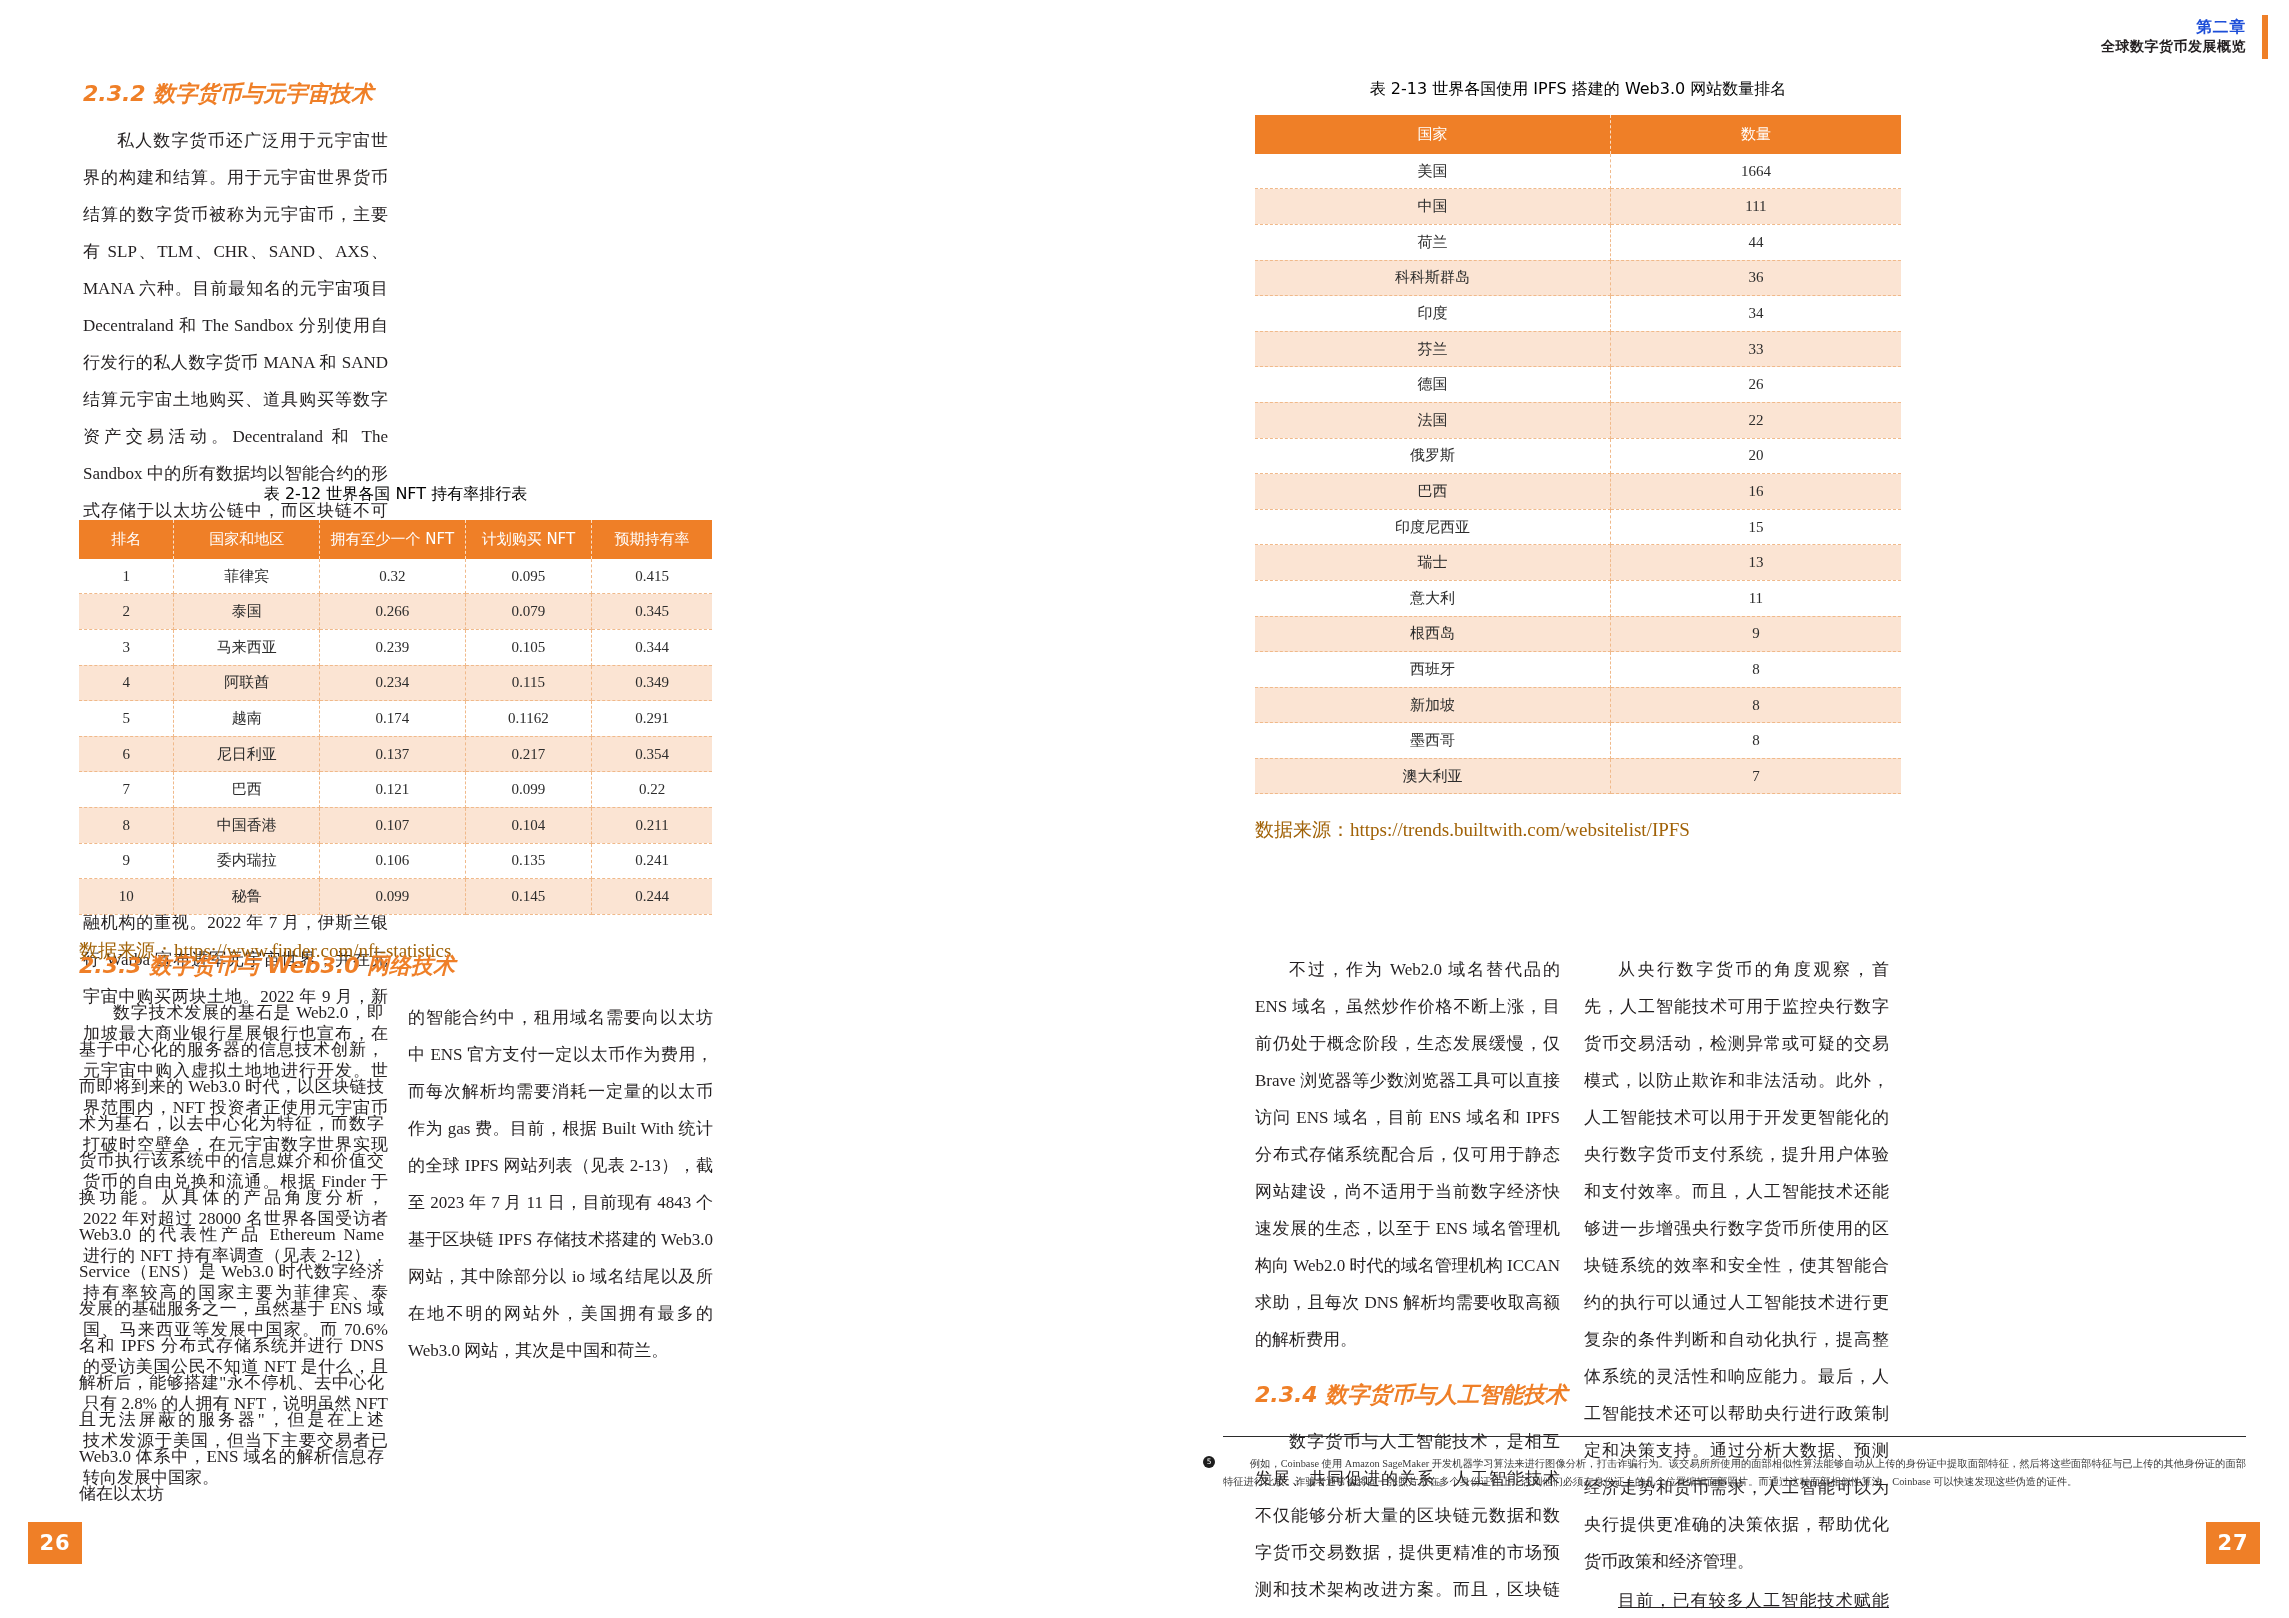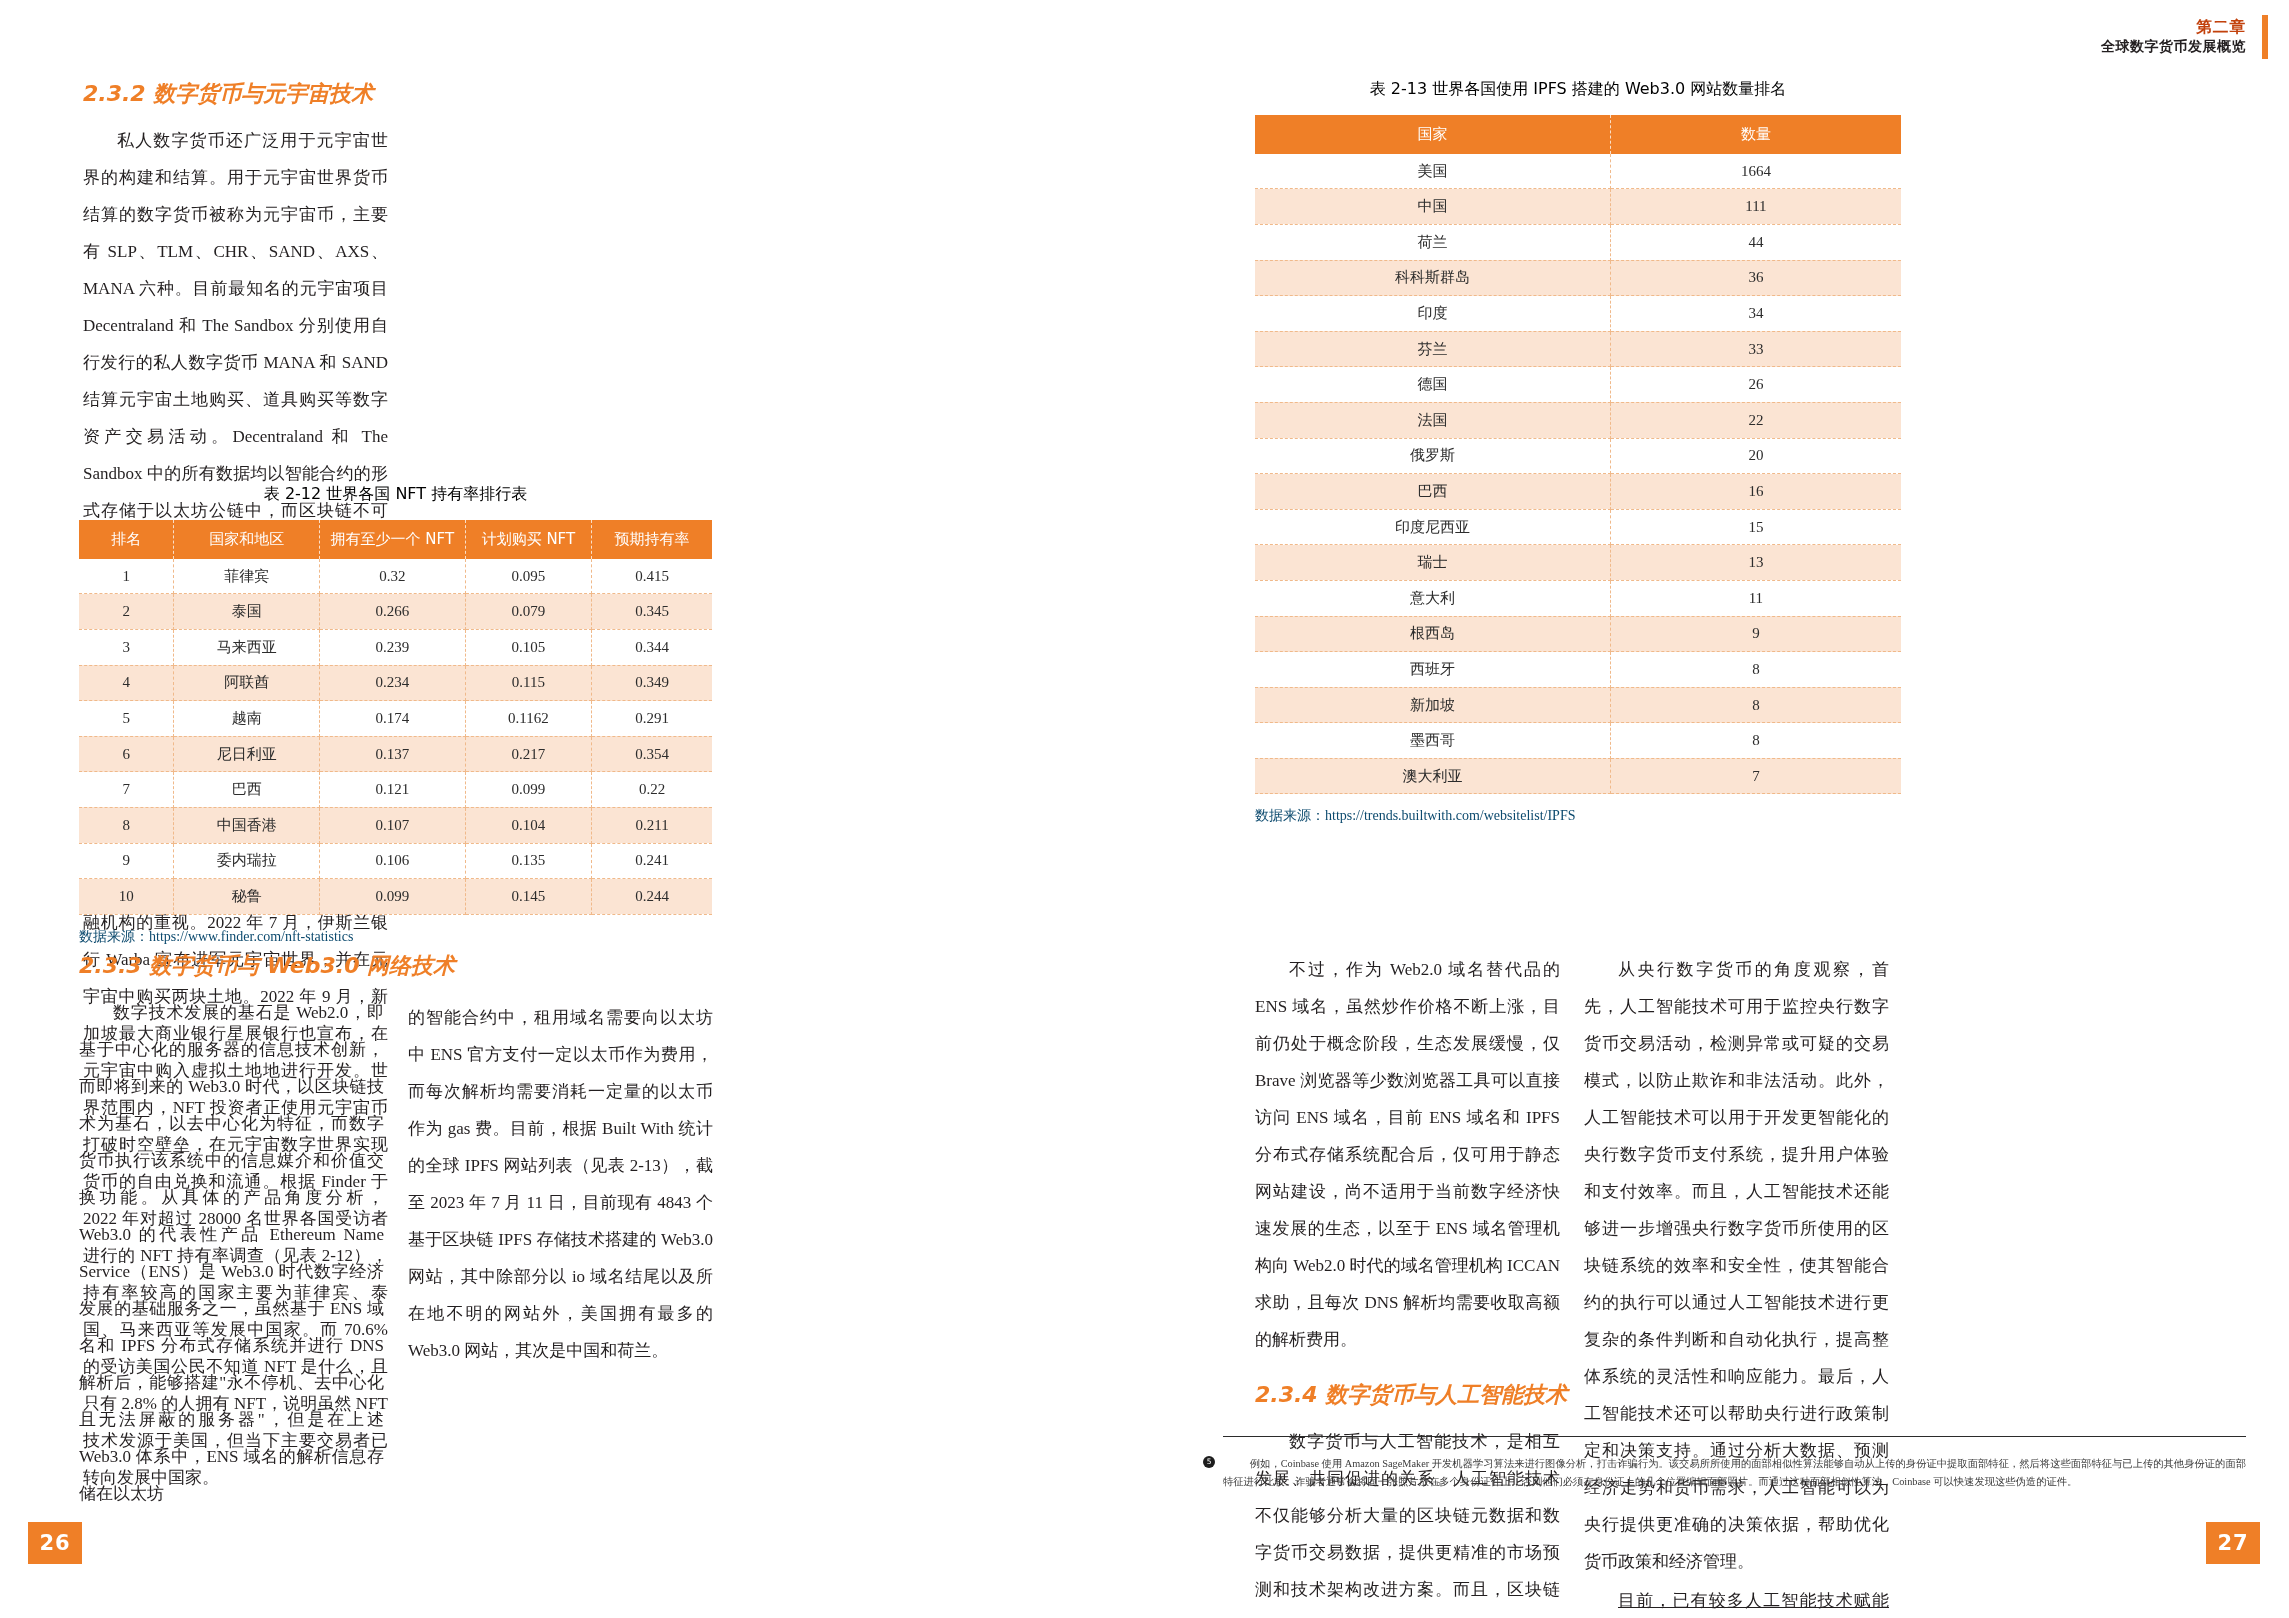--- a/index.html
+++ b/index.html
@@ -11,21 +11,21 @@
     overflow:hidden;
     position:relative;
   }
   .spread{position:absolute;inset:0;display:flex;}
   .page{position:relative;width:1144px;height:1619px;box-sizing:border-box;}
   .page.left{padding:0;}
   .page.right{padding:0;}
 
   
   .rh{position:absolute;top:16.6px;right:42px;text-align:right;line-height:1.25;}
-  .rh .chap{font-family:"DejaVu Sans","Liberation Sans",sans-serif;font-weight:bold;font-size:15.7px;color:#c2410c;letter-spacing:0.9px;}
+  .rh .chap{font-family:"DejaVu Sans","Liberation Sans",sans-serif;font-weight:bold;font-size:15.7px;color:#1d4ed8;letter-spacing:0.9px;}
   .rh .sub{font-family:"DejaVu Sans","Liberation Sans",sans-serif;font-weight:bold;font-size:14px;color:#231f20;letter-spacing:0.5px;margin-top:1.8px;}
   .rh-bar{position:absolute;top:14.8px;right:20px;width:6.5px;height:44px;background:#ef7f27;}
 
   
   .folio{position:absolute;bottom:55px;width:54px;height:42px;background:#ef7f27;color:#fff;
     font-family:"DejaVu Sans","Liberation Sans",sans-serif;font-size:21px;font-weight:bold;
     display:flex;align-items:center;justify-content:center;letter-spacing:0.9px;}
   .folio.lf{left:28px;}
   .folio.rf{right:28px;}
 
@@ -78,21 +78,21 @@
     border-bottom:0.9px dashed #f0b98a;
     font-family:"Liberation Serif","DejaVu Serif",serif;
     color:#2c2c2c;
   }
   table.dt td:last-child{border-right:none;}
   table.dt tbody tr:nth-child(odd) td{background:#ffffff;}
   table.dt tbody tr:nth-child(even) td{background:#fbe4d3;}
   td.cn{font-family:"DejaVu Sans","Liberation Sans",sans-serif;font-size:14.8px;}
 
   .src{
-    font-size:14px;color:#0c4a6e;margin-top:13px;
+    font-size:19px;color:#a16207;margin-top:23px;
     font-family:"Liberation Serif","DejaVu Serif",serif;
   }
   .src .lbl{font-family:"DejaVu Sans","Liberation Sans",sans-serif;}
 
   
   .fn-rule{position:absolute;left:79px;right:42px;height:0;border-top:1.8px solid #2b2b2b;}
   .fn{position:absolute;left:79px;right:42px;font-size:10.3px;line-height:17.5px;color:#3a3a3a;
       text-align:justify;font-family:"Liberation Serif","DejaVu Serif",serif;}
   .fn .mark{position:absolute;left:-20px;top:0.9px;width:12px;height:12px;border-radius:50%;background:#1d1d1d;color:#fff;
       font-size:7.4px;display:flex;align-items:center;justify-content:center;font-family:"DejaVu Sans",sans-serif;}

